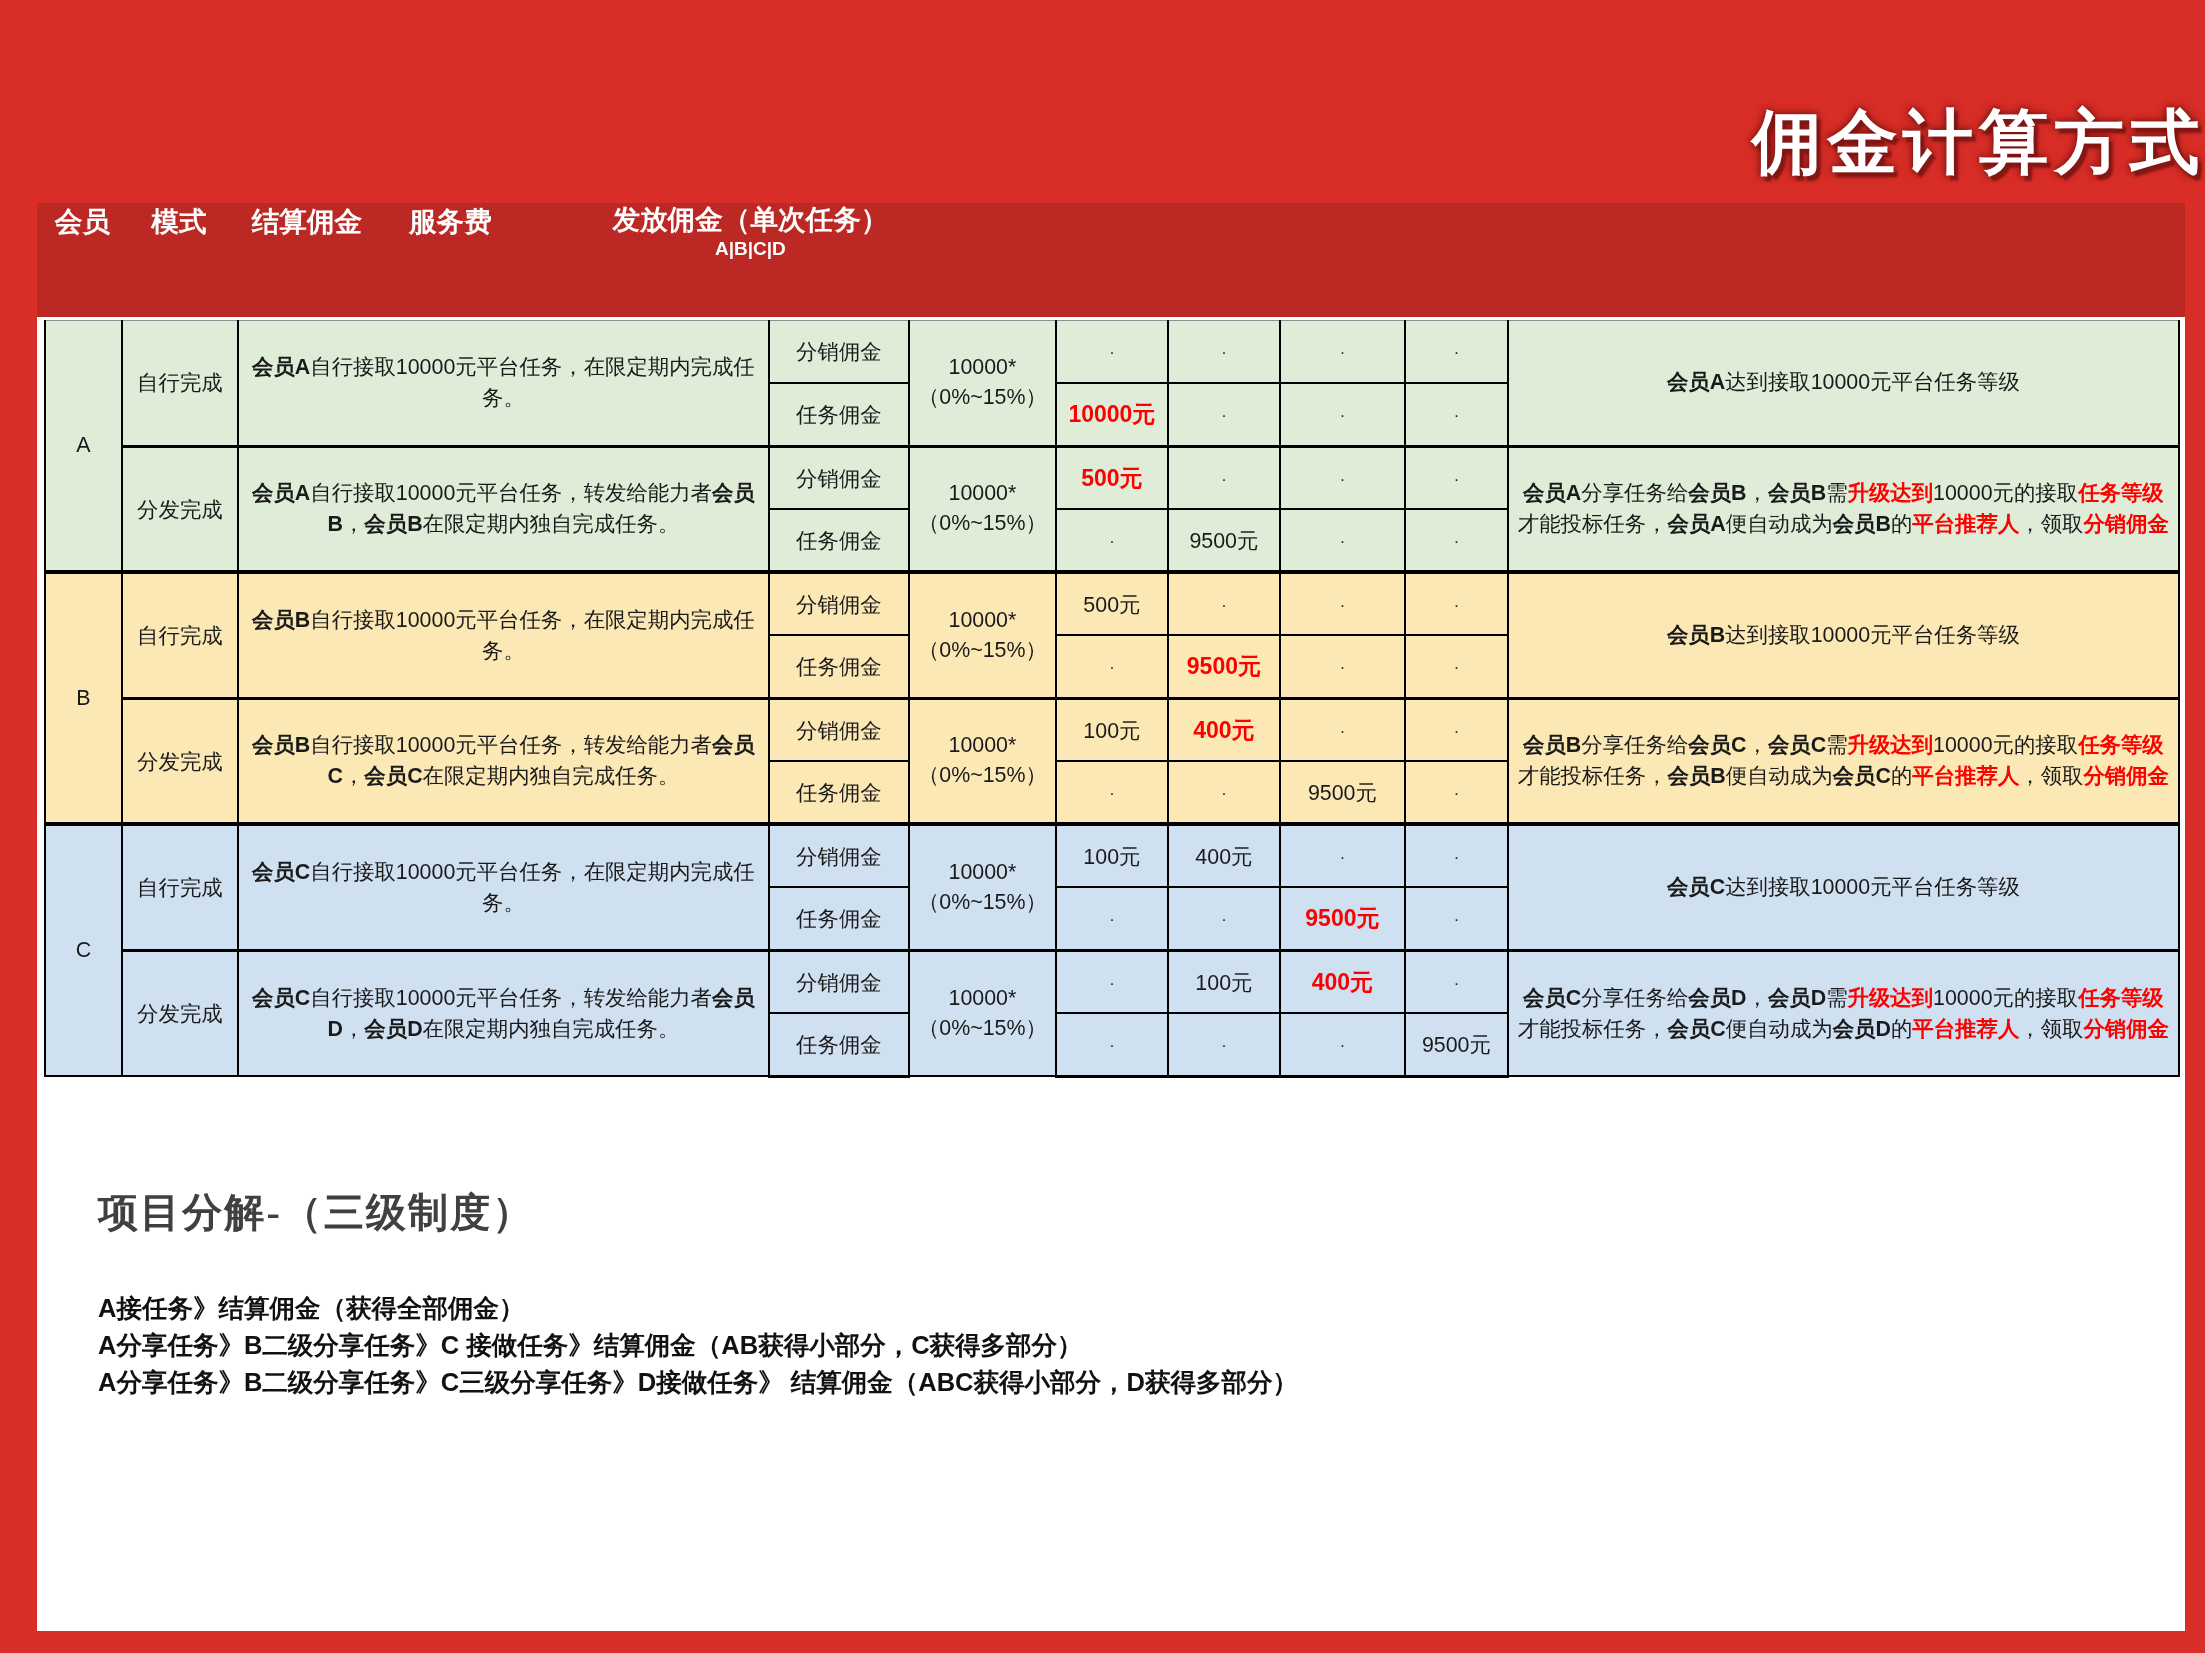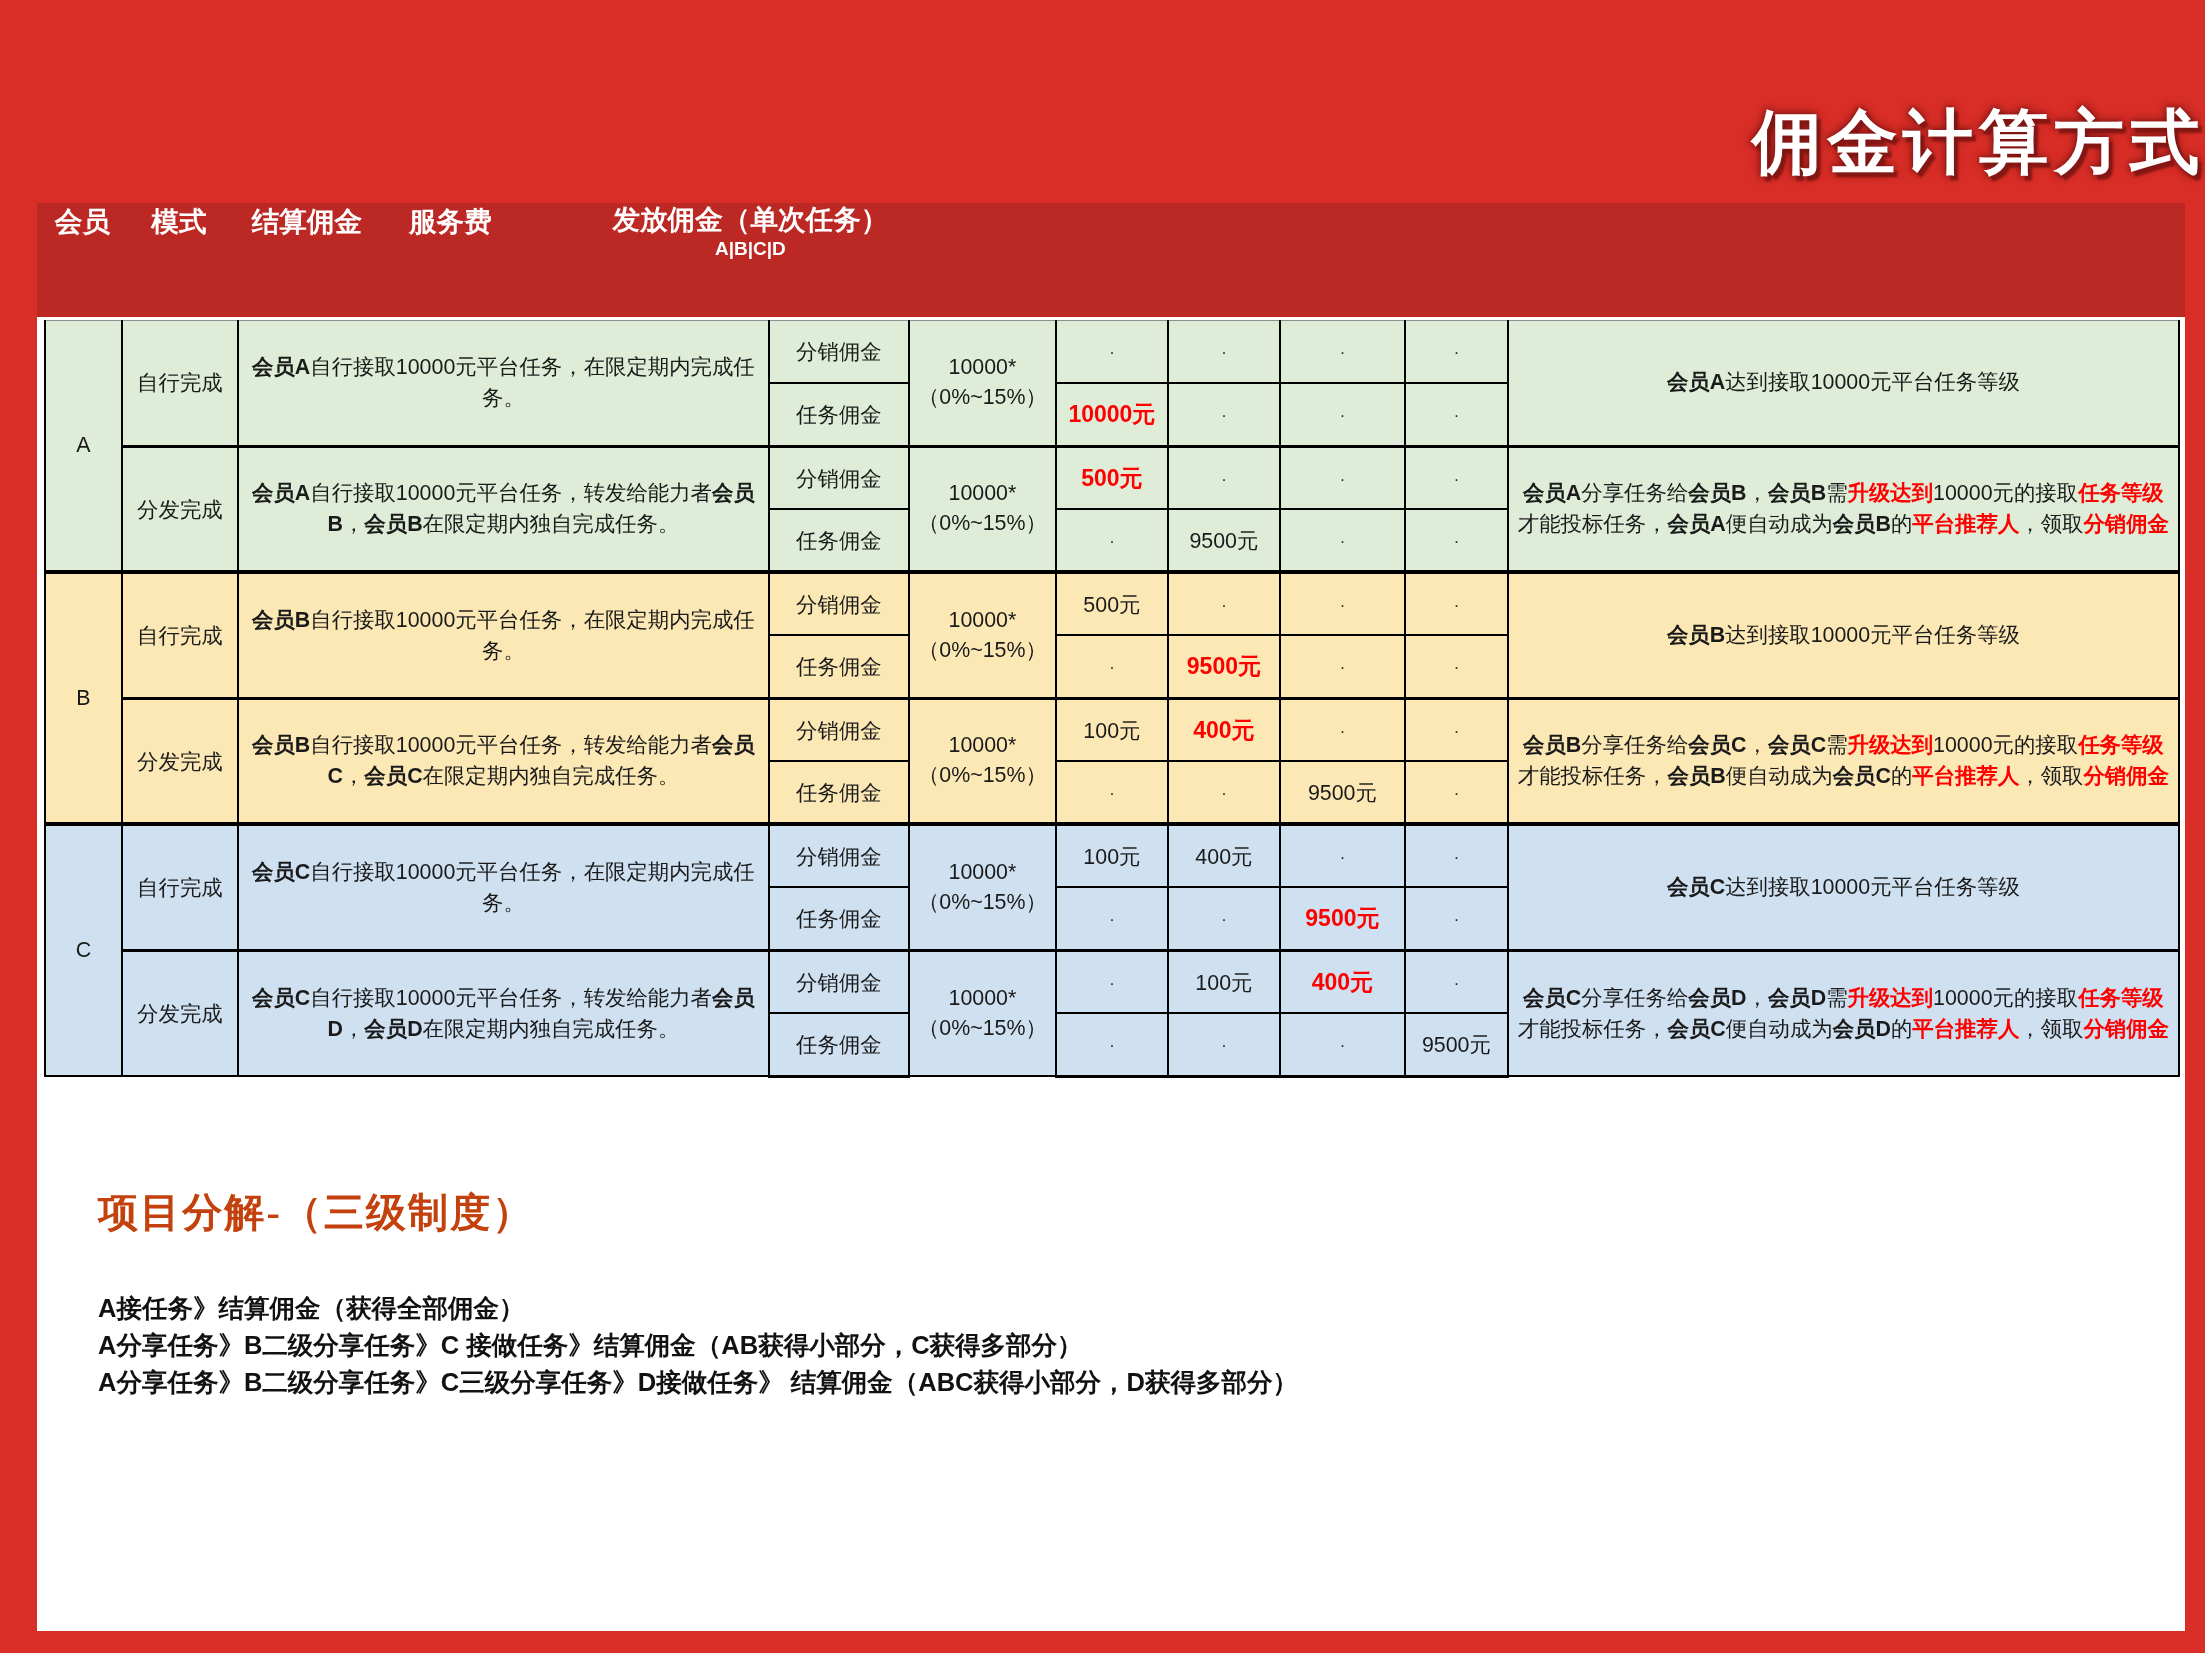--- a/index.html
+++ b/index.html
@@ -58,21 +58,21 @@
   td.fee{font-size:20px;line-height:1.4;}
   td.val{font-size:20.7px;}
   .b{font-weight:700;}
   .r{color:#ff0000;font-weight:700;}
   td.val .r{font-size:23px;}
   .d{font-size:16.5px;color:#222;}
   
   .footer-title{
     position:absolute;left:61px;top:982px;
     font-family:"Liberation Serif","DejaVu Serif",serif;
-    font-weight:900;font-size:40px;letter-spacing:2.1px;color:#c2410c;
+    font-weight:900;font-size:40px;letter-spacing:2.1px;color:#404040;
   }
   .footer-lines{
     position:absolute;left:61px;top:1087px;
     font-size:25.5px;font-weight:600;line-height:37px;color:#111;
   }
 </style>
 </head>
 <body style="background: rgb(217, 46, 39);">
 
 <div class="page-title">佣金计算方式</div>

